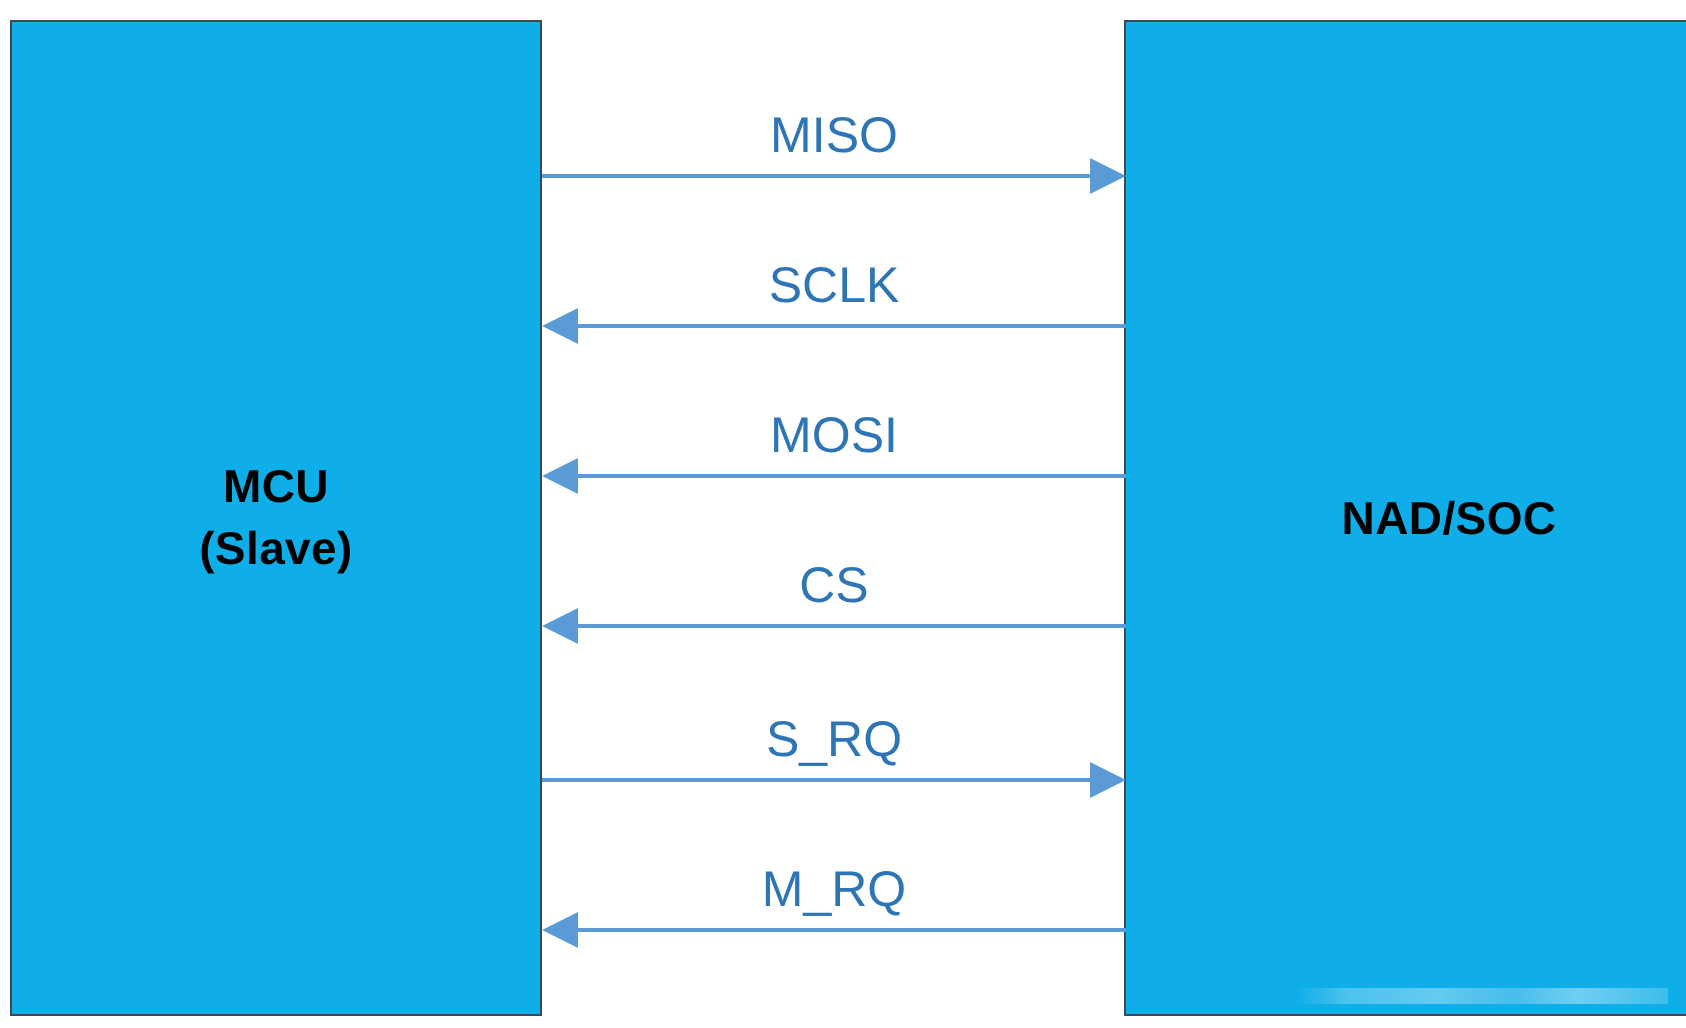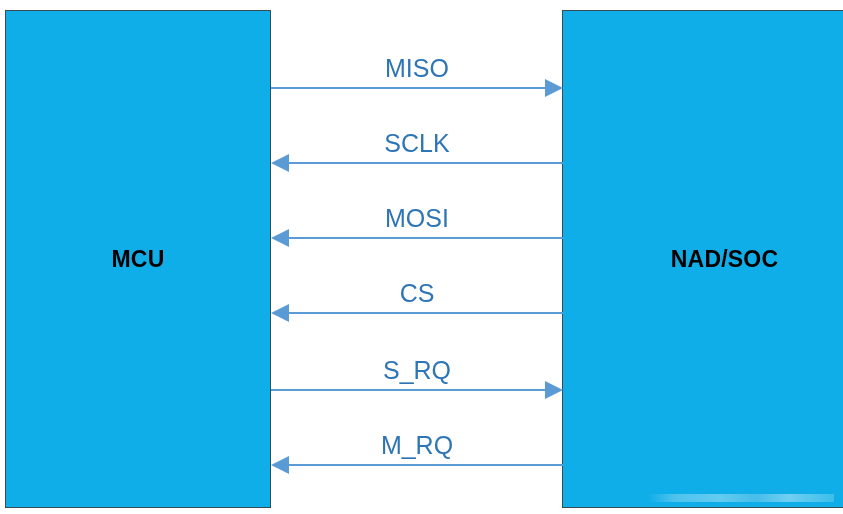--- a/index.html
+++ b/index.html
@@ -113,20 +113,21 @@
     pointer-events: none;
   }
 </style>
 </head>
 <body>
 
 <div id="canvas">
 
   <div class="block" id="block-mcu">
     <div class="block-label">MCU</div>
+    <div class="block-label">(Slave)</div>
   </div>
 
   <div class="block" id="block-nad">
     <div class="block-label">NAD/SOC</div>
   </div>
 
   <div class="signal to-right" style="top:88px;">
     <div class="shaft"></div>
     <div class="head"></div>
     <div class="signal-label">MISO</div>

